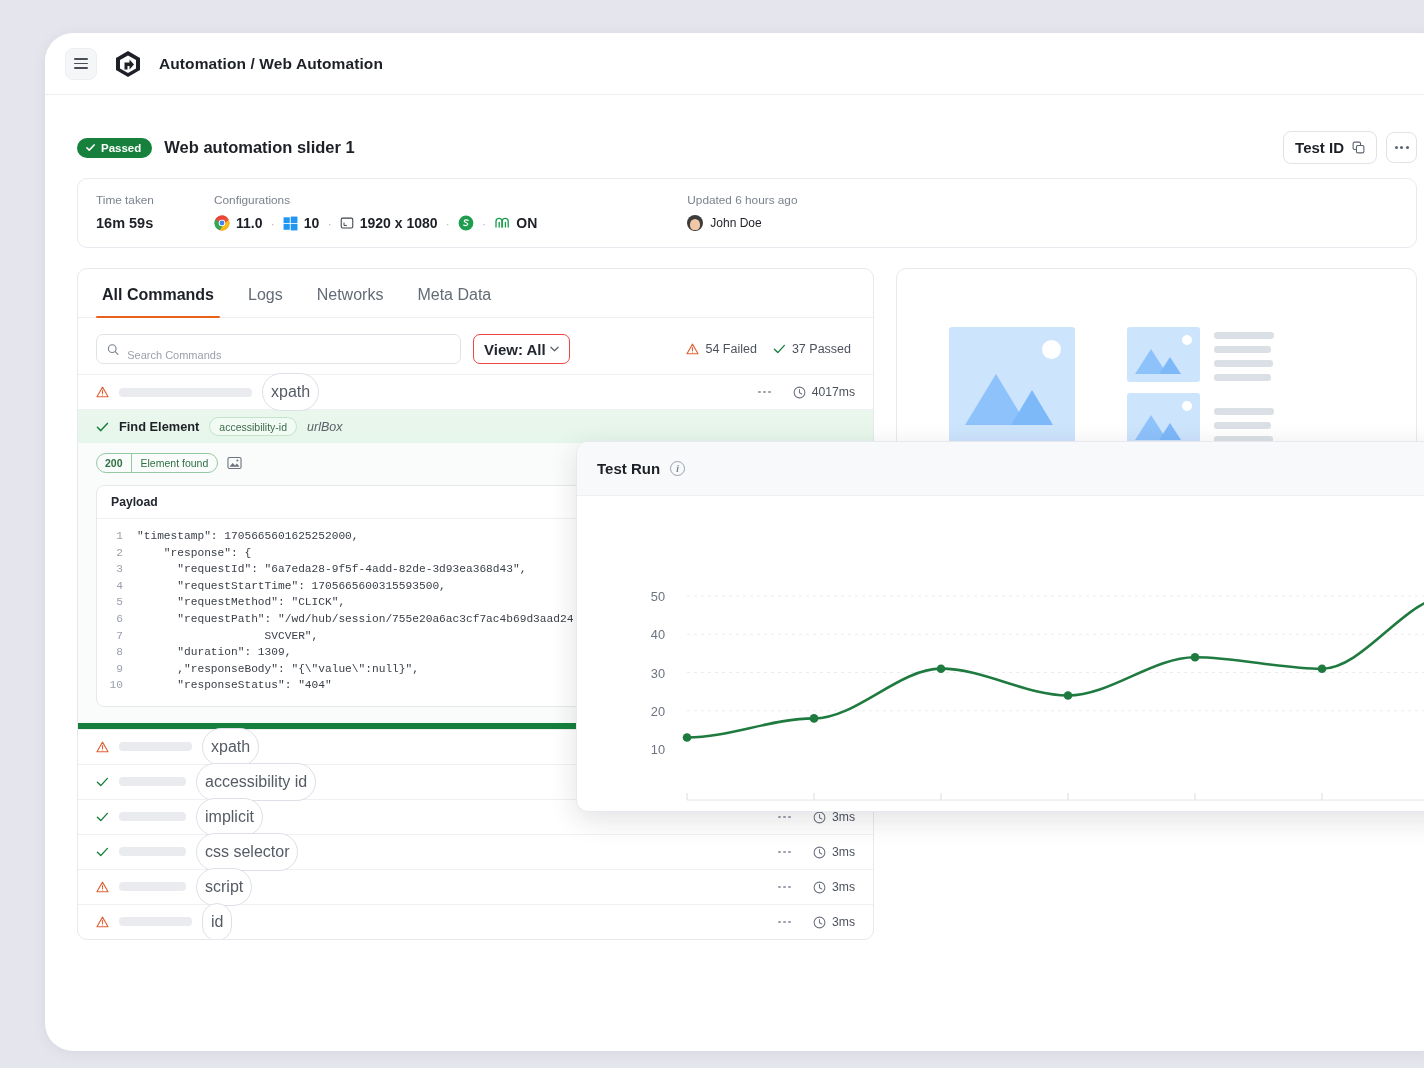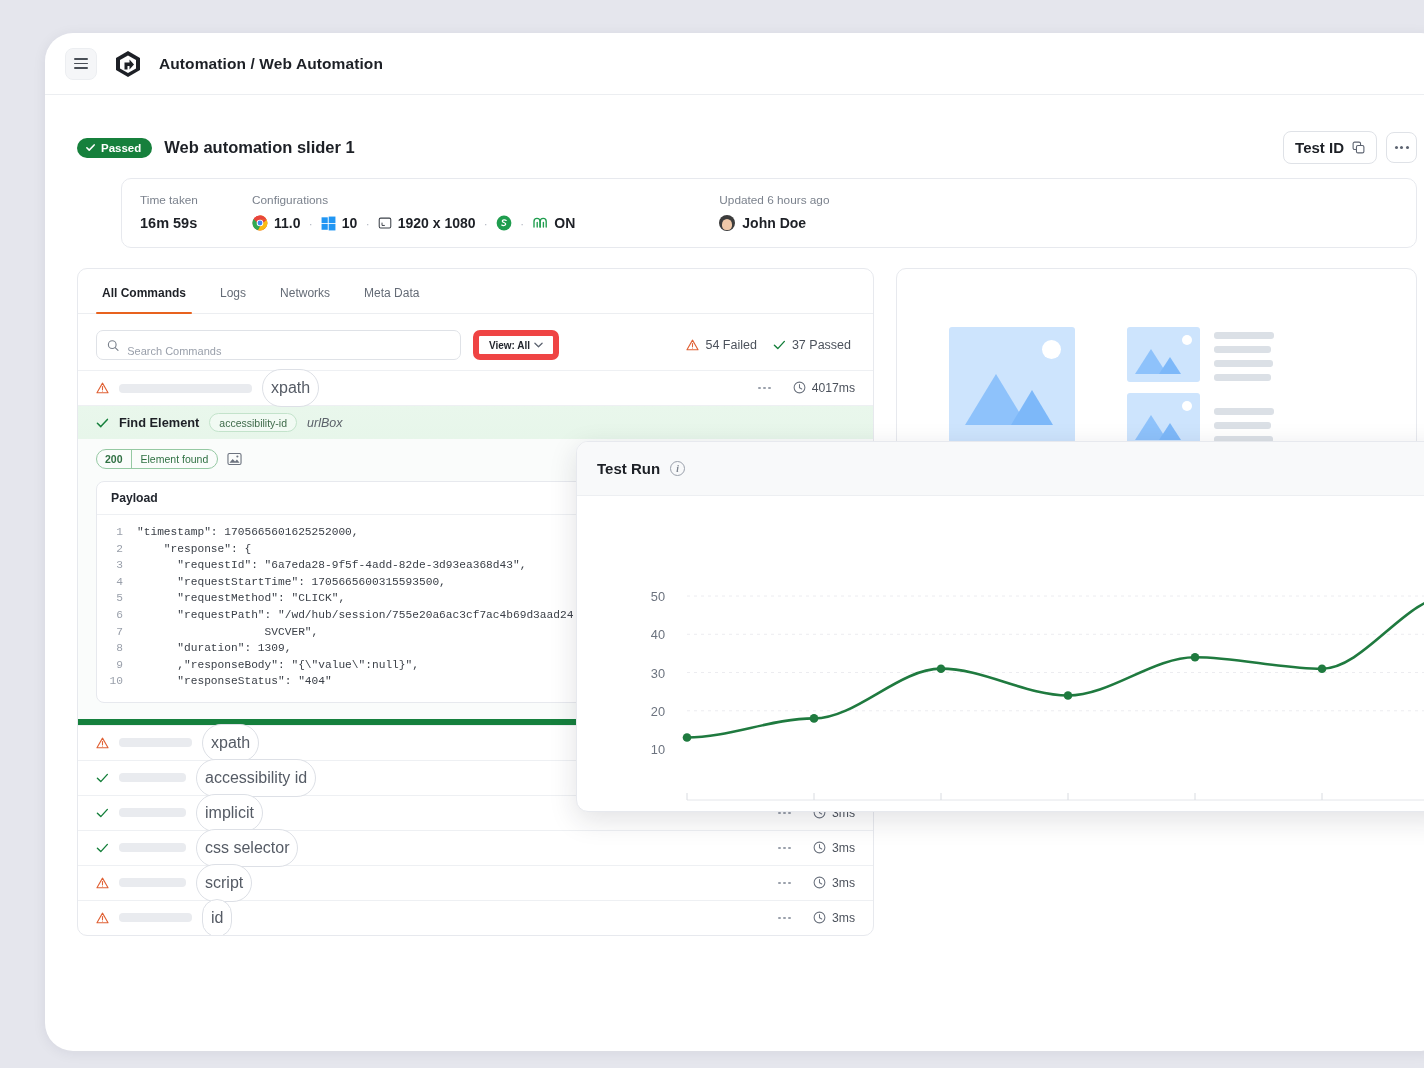--- a/index.html
+++ b/index.html
@@ -69,80 +69,80 @@
     background:#fff; display:flex; align-items:center; justify-content:center;
     gap:2.5px; cursor:pointer;
   }
   .btn-dots i { width:3px; height:3px; background:#5c6370; border-radius:50%; display:block;}
 
   
   .info-card {
     margin-top: 14px;
     border: 1px solid #e7e9ee; border-radius: 10px;
     padding: 14px 32px 16px 18px;
-    display: flex; gap: 7px; margin-left: 44px;
+    display: flex; gap: 13px;
   }
   .info-col { display: flex; flex-direction: column; gap: 8px; }
   .info-label { font-size: 11.8px; color: #7b828d; }
   .info-value { font-size: 14.5px; font-weight: 700; color: #1d2026; }
   .col-time { width: 105px; }
   .col-config { flex: 0 0 auto; }
   .col-updated { margin-left: 137px; }
   .cfg-row { display:flex; align-items:center; gap: 8px; }
   .cfg-item { display:flex; align-items:center; gap:6px; font-size:14px; font-weight:700; color:#1d2026;}
   .cfg-dot { color:#b9bec7; font-size: 13px; }
-  .user-row { display:flex; align-items:center; gap:7px; font-size:14px; font-weight:700; color:#1d2026;}
+  .user-row { display:flex; align-items:center; gap:7px; font-size:12px; font-weight:400; color:#1d2026;}
   .avatar { width:16px; height:16px; border-radius:50%; background:#3c3c3c; display:block; position:relative; overflow:hidden;}
   .avatar::after{ content:""; position:absolute; left:3px; top:4px; width:10px; height:11px; border-radius:50% 50% 40% 40%; background:#f0c8a8;}
 
   
   .main-split { display:flex; gap: 22px; margin-top: 20px; align-items: flex-start; }
   .panel-left { width: 797px; border:1px solid #e7e9ee; border-radius: 10px; background:#fff; overflow:hidden;}
   .panel-right { flex:1; border:1px solid #e7e9ee; border-radius: 10px; background:#fff; height: 380px; overflow:hidden; position: relative;}
 
   
   .tabs { display:flex; gap: 6px; padding: 0 10px; border-bottom: 1px solid #eceef1;}
-  .tab { padding: 17px 14px 13px 14px; font-size: 12px; color:#646b76; cursor:pointer; position:relative;}
+  .tab { padding: 17px 14px 13px 14px; font-size: 16px; color:#646b76; cursor:pointer; position:relative;}
   .tab.active { color:#1d2026; font-weight:700; }
   .tab.active::after{ content:""; position:absolute; left:8px; right:8px; bottom:-1px; height:2.5px; background:#e8621e; border-radius:2px;}
 
   
   .search-row { display:flex; align-items:center; gap: 12px; padding: 16px 18px 10px 18px;}
   .search-box {
     flex: 0 0 365px; height: 30px;
     border:1px solid #dfe2e7; border-radius: 7px;
     display:flex; align-items:center; gap:8px; padding: 0 10px;
   }
   .search-box input { border:none; outline:none; font-size:11px; color:#7f1d1d; width:100%; background:transparent; font-family: inherit; margin-top: 12px;}
   .search-box input::placeholder { color:#9aa0ab; }
   .view-select {
-    height: 30px; border:6px solid #ef4444; border-radius:7px;
+    height: 30px; border:1px solid #ef4444; border-radius:7px;
     display:flex; align-items:center; gap:4px; padding: 0 10px;
-    font-size:10px; color:#22262e; font-weight:600; cursor:pointer;
+    font-size:15px; color:#22262e; font-weight:600; cursor:pointer;
   }
   .counts { margin-left:auto; display:flex; align-items:center; gap:16px; font-size:12.5px; color:#4c525c; padding-right:4px;}
   .count-item { display:flex; align-items:center; gap:6px; }
 
   
   .cmd-row {
     display:flex; align-items:center; gap:10px;
     height: 35px; padding: 0 18px;
     border-top: 1px solid #eef0f3;
     font-size: 12.5px; color:#4c525c;
   }
   .skel { height: 9px; border-radius: 4px; background:#e9ebef; }
   .pill {
     border:1px solid #dde0e6; border-radius:999px;
     padding: 9px 8px; font-size: 16px; color:#555b65; background:#fff;
     white-space: nowrap;
   }
   .row-right { margin-left:auto; display:flex; align-items:center; gap: 22px;}
   .dots3 { display:flex; gap:2.5px; }
   .dots3 i { width:2.5px;height:2.5px;border-radius:50%;background:#9aa0ab;display:block;}
-  .dur { display:flex; align-items:flex-start; gap:6px; font-size:12.2px; color:#4c525c;}
+  .dur { display:flex; align-items:flex-end; gap:6px; font-size:12.2px; color:#4c525c;}
 
   
   .fe-header {
     background: linear-gradient(180deg,#e9f7ec 0%, #e7f6ea 100%);
     display:flex; align-items:center; gap:10px;
     height: 34px; padding: 8px 18px; border-top:1px solid #eef0f3;
   }
   .fe-name { font-size: 12.8px; font-weight:700; color:#1d2026; }
   .pill-green { border:1px solid #c3e3cb; border-radius:999px; padding:2.5px 9px; font-size:10.5px; color:#3f6b4a; background:#f1faf3;}
   .fe-target { font-size:12.5px; color:#5b6169; font-style: italic;}

